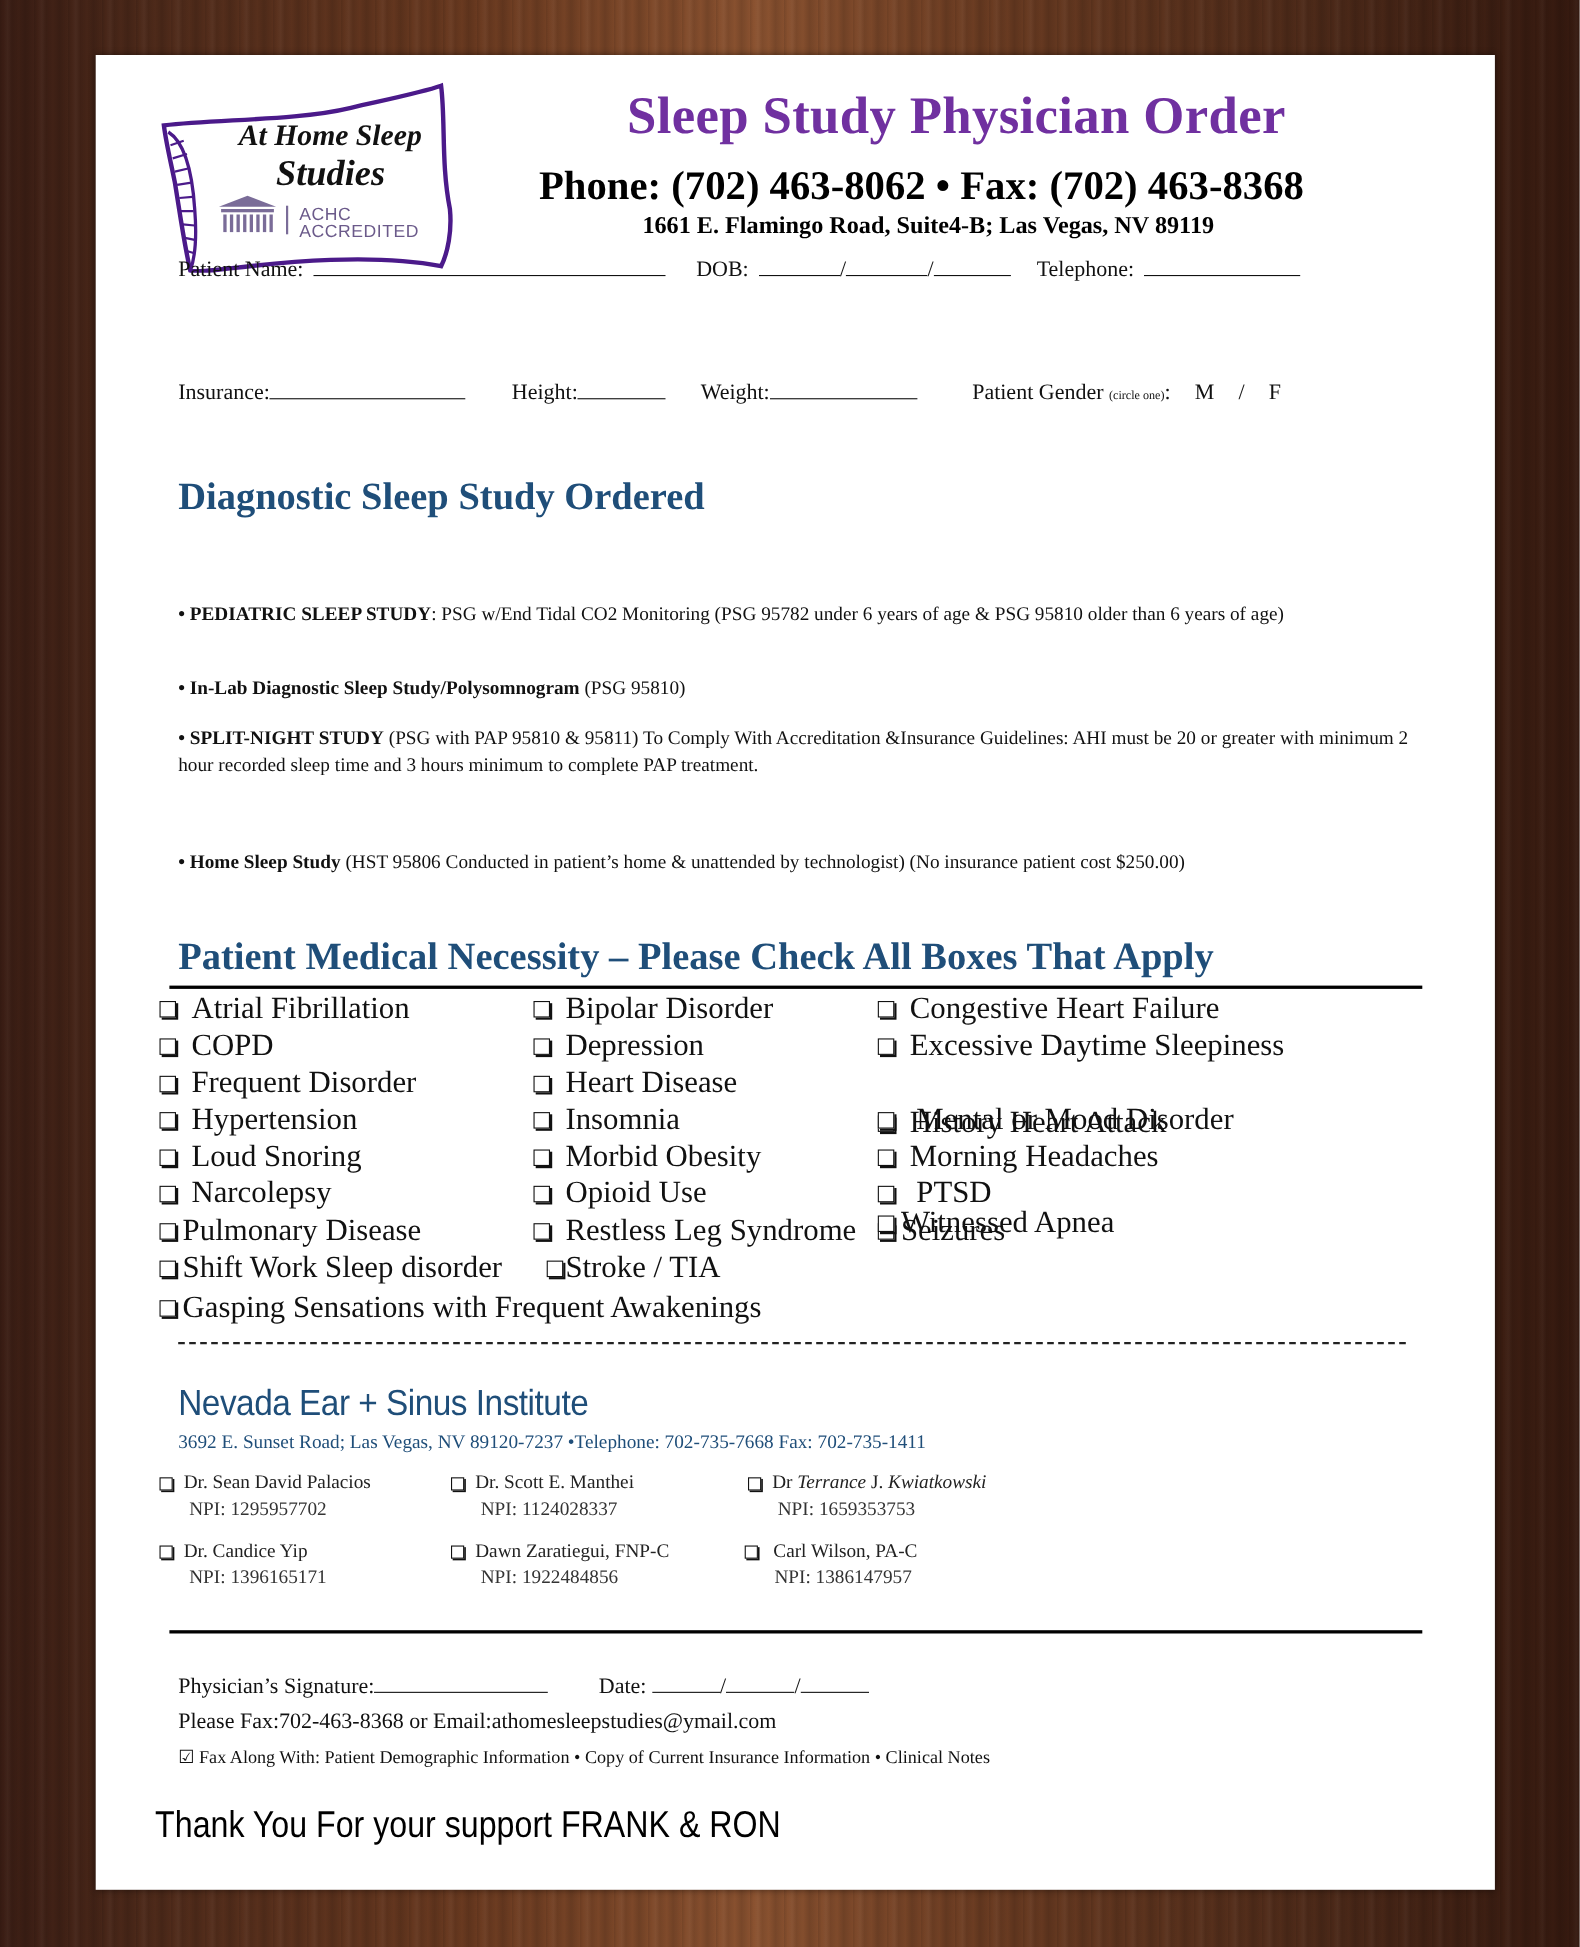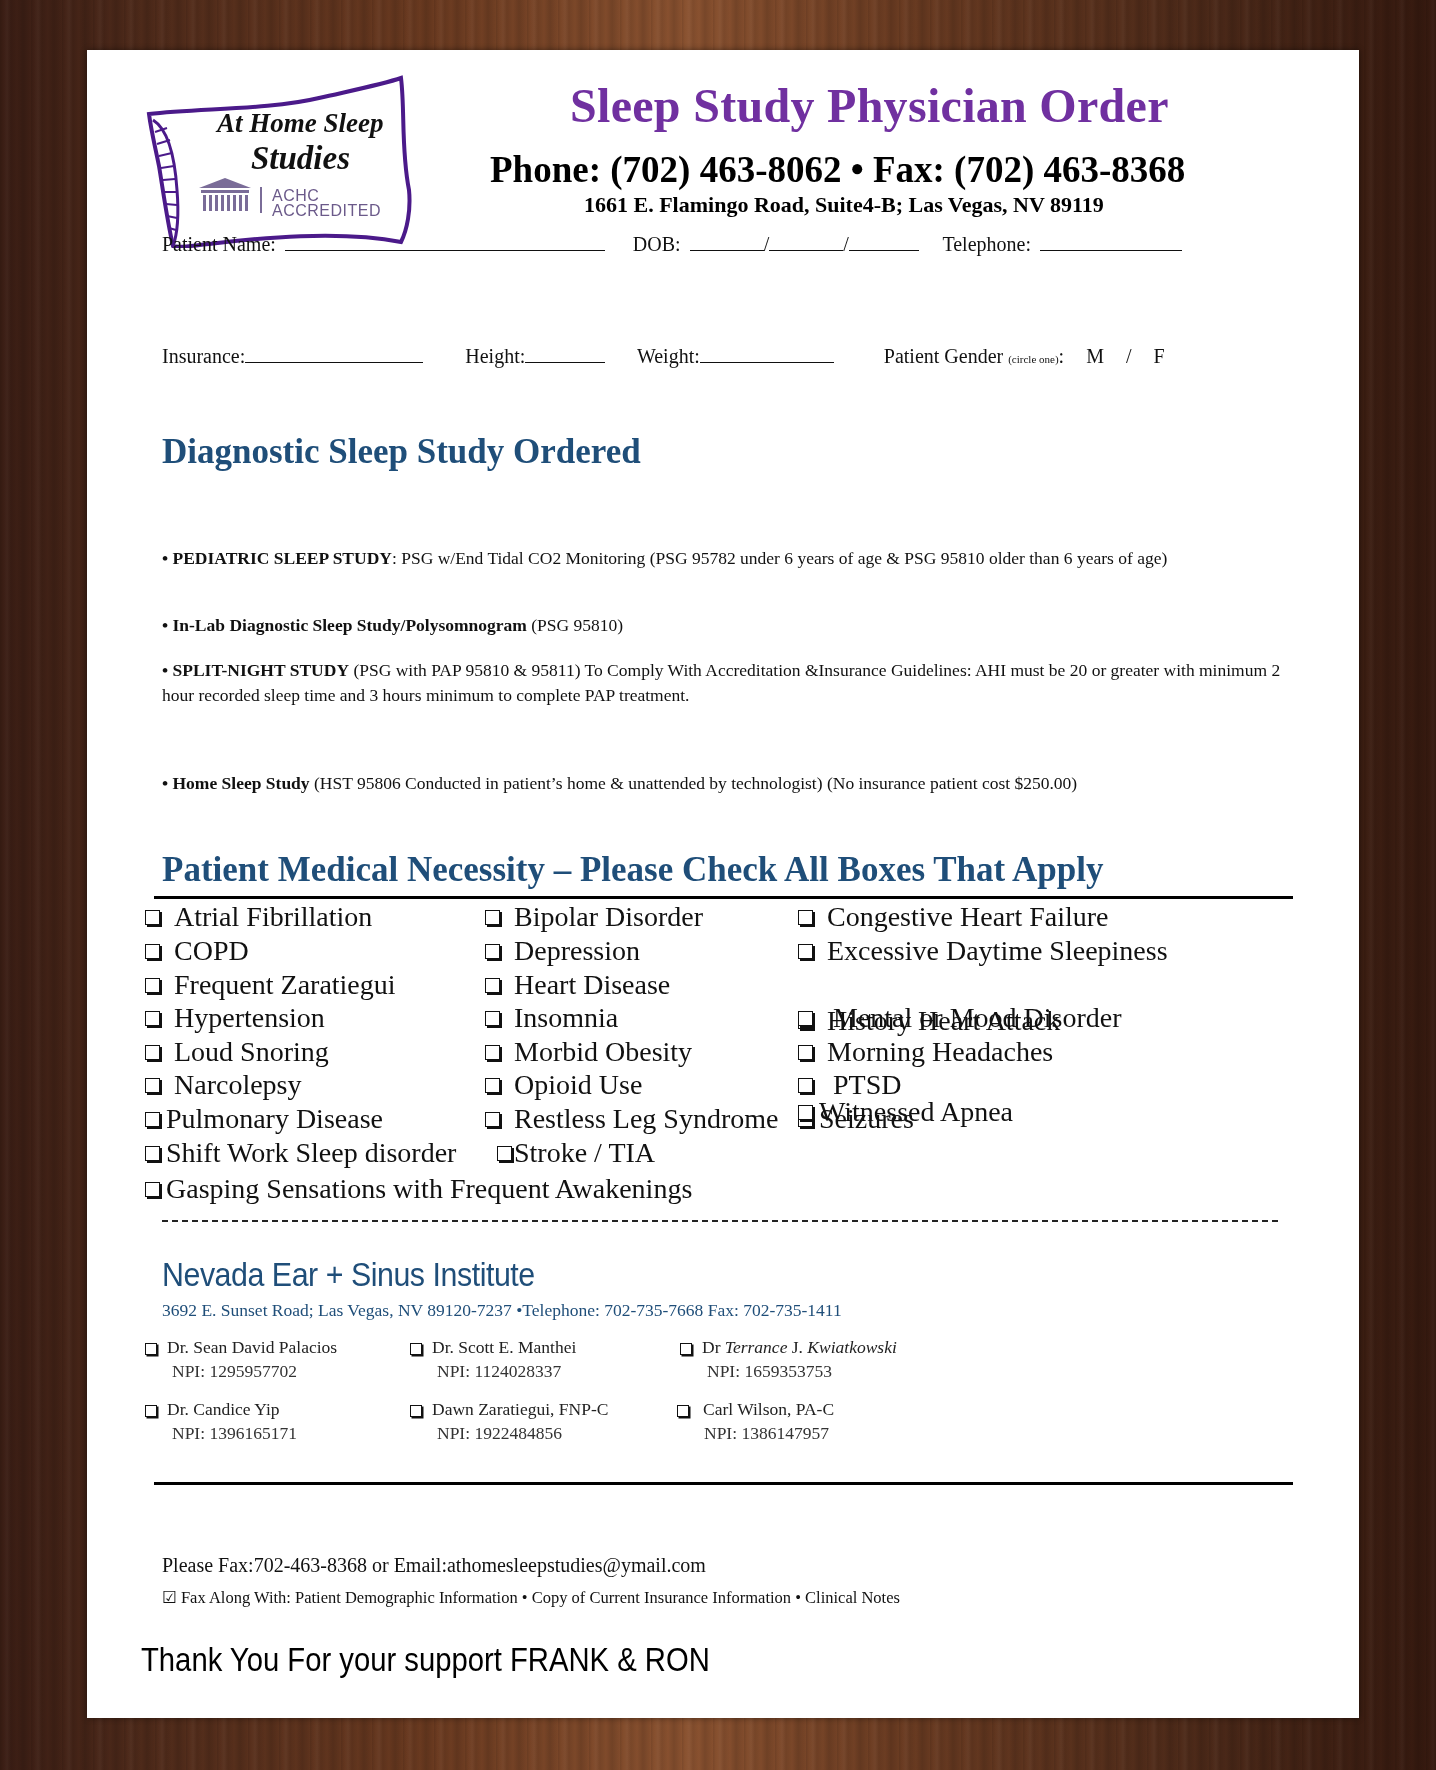--- a/index.html
+++ b/index.html
@@ -145,21 +145,21 @@
   <div class="cb-item" style="left:58px;top:851px;">
       <span class="box"></span>
       <span>Atrial Fibrillation</span>
     </div>
   <div class="cb-item" style="left:58px;top:885px;">
       <span class="box"></span>
       <span>COPD</span>
     </div>
   <div class="cb-item" style="left:58px;top:919px;">
       <span class="box"></span>
-      <span>Frequent Zaratiegui</span>
+      <span>Frequent Disorder</span>
     </div>
   <div class="cb-item" style="left:58px;top:952px;">
       <span class="box"></span>
       <span>Hypertension</span>
     </div>
   <div class="cb-item" style="left:58px;top:986px;">
       <span class="box"></span>
       <span>Loud Snoring</span>
     </div>
   <div class="cb-item" style="left:58px;top:1019px;">
@@ -270,19 +270,25 @@
     <span class="box"></span><span>Dawn Zaratiegui, FNP-C</span>
     <span class="npi">NPI: 1922484856</span>
   </div>
   <div class="doc" style="left:590px;top:1347px;">
     <span class="box" style="margin-right:14px;"></span><span>Carl Wilson, PA-C</span>
     <span class="npi" style="margin-left:27px;">NPI: 1386147957</span>
   </div>
 
   <div class="rule-thick" style="top:1432px;"></div>
 
+  <div class="sig" style="top:1470px;font-size:20px;">
+    <span>Physician’s Signature:</span><span class="blank" style="width:158px;"></span>
+    <span style="display:inline-block;width:36px;"></span>
+    <span>Date:</span>
+    <span class="blank" style="width:62px;"></span><span>/</span><span class="blank" style="width:62px;"></span><span>/</span><span class="blank" style="width:62px;"></span>
+  </div>
   <div class="sig" style="top:1504px;font-size:20px;">Please Fax:702-463-8368 or Email:athomesleepstudies@ymail.com</div>
   <div class="sig" style="top:1538px;font-size:16.5px;">
     <span>☑</span><span> Fax Along With: Patient Demographic Information  •  Copy of Current Insurance Information  •  Clinical Notes</span>
   </div>
 
   <div class="thanks">Thank You For your support FRANK &amp; RON</div>
 </div>
 
 </body></html>

